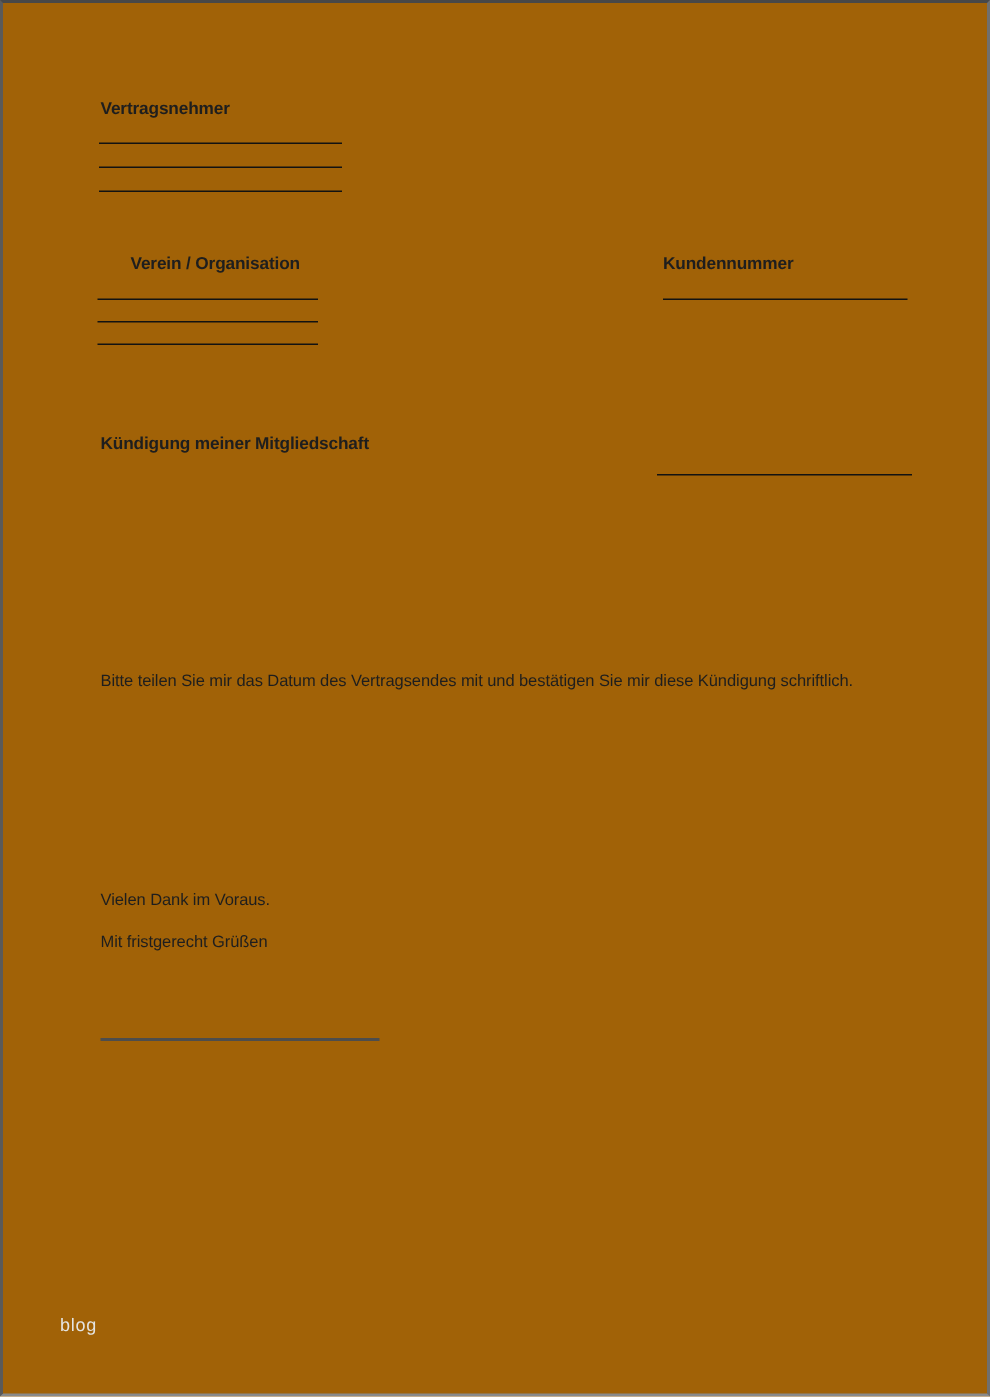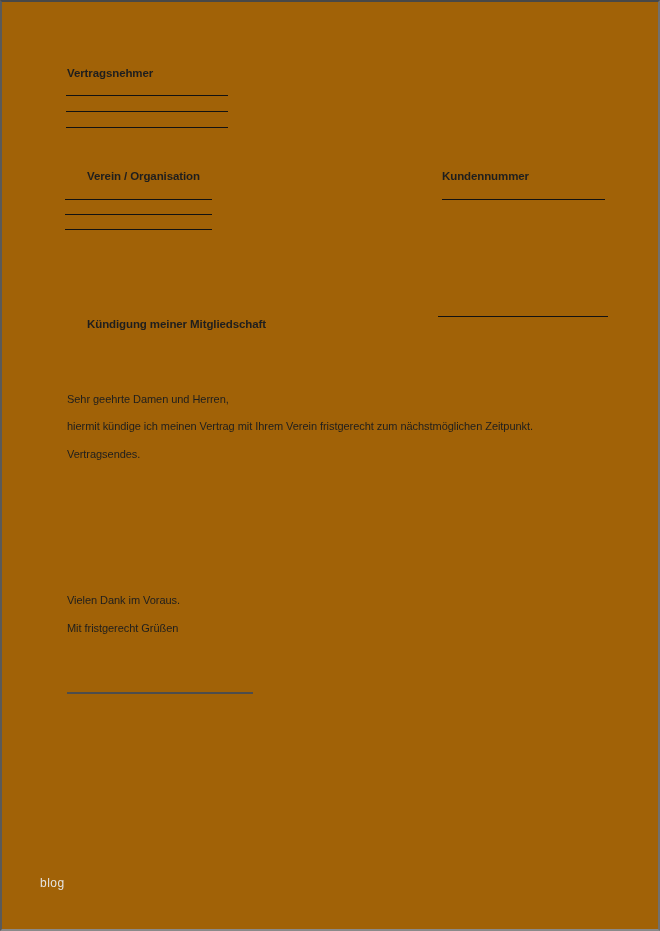--- a/index.html
+++ b/index.html
@@ -59,29 +59,27 @@
   <div class="fill-line" style="left:64px; top:125px; width:162px;"></div>
 
   <div class="abs label" style="left:65px; top:168px;margin-left:20px;">Verein / Organisation</div>
   <div class="fill-line" style="left:63px; top:197px; width:147px;"></div>
   <div class="fill-line" style="left:63px; top:212px; width:147px;"></div>
   <div class="fill-line" style="left:63px; top:227px; width:147px;"></div>
 
   <div class="abs label right-align" style="left:440px; top:168px; width:163px;">Kundennummer</div>
   <div class="fill-line" style="left:440px; top:197px; width:163px;"></div>
 
-  <div class="abs label" style="left:65px; top:316px;margin-left:20px;">Kündigung meiner Mitgliedschaft</div>
+  <div class="abs label" style="left:65px; top:288px;">Kündigung meiner Mitgliedschaft</div>
   <div class="fill-line" style="left:436px; top:314px; width:170px;"></div>
 
-  <div class="abs body-line" style="left:65px; top:387px;">Sehr geehrte Damen und Herren,</div>
 
-  <div class="abs body-line" style="left:65px; top:414px;">hiermit kündige ich meinen Vertrag mit Ihrem Verein fristgerecht zum nächstmöglichen Zeitpunkt.</div>
 
   <div class="abs" style="left:65px; top:442px;">
-    <div class="body-line">Vertragsendes.</div>
+    <div class="body-line">Bitte teilen Sie mir das Datum des Vertragsendes mit und bestätigen Sie mir diese Kündigung schriftlich.</div>
   </div>
 
   <div class="abs body-line" style="left:65px; top:588px;">Vielen Dank im Voraus.</div>
 
   <div class="abs body-line" style="left:65px; top:616px;">Mit fristgerecht Grüßen</div>
 
   <div class="sig-line" style="left:65px; top:690px; width:186px;"></div>
 
   <div class="watermark" style="left:38px; top:874px;">blog</div>
 

